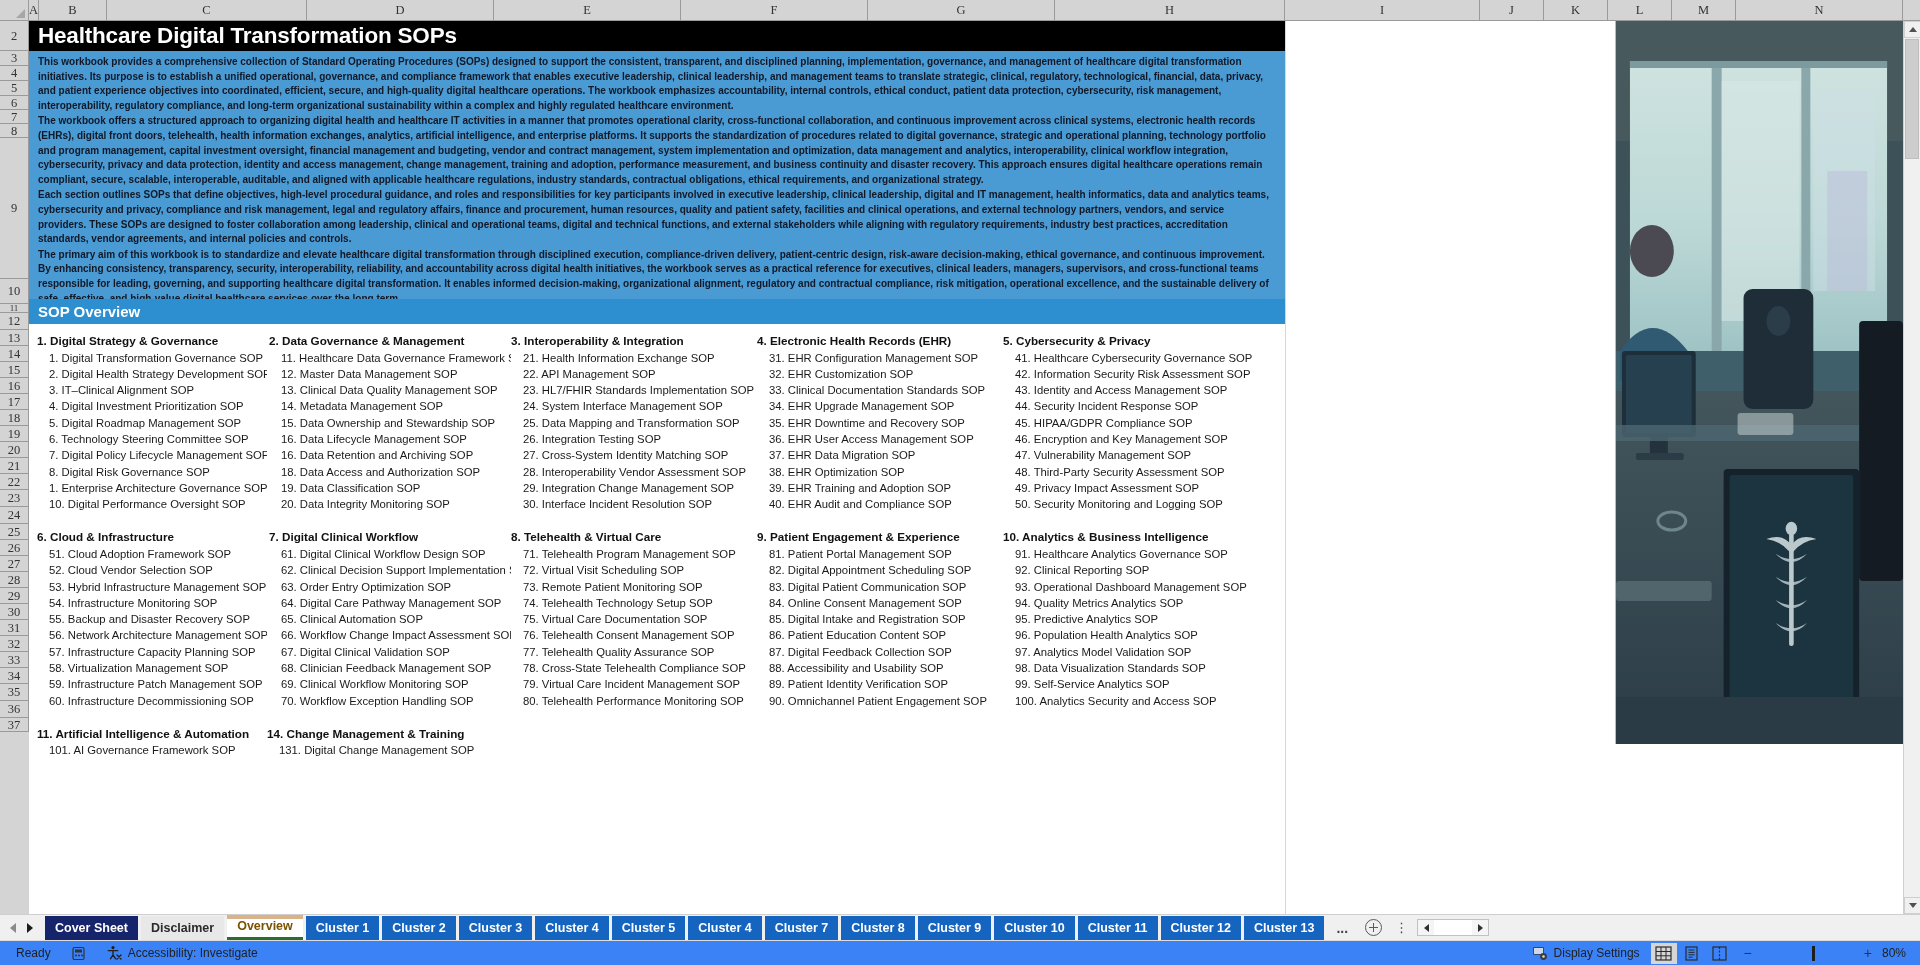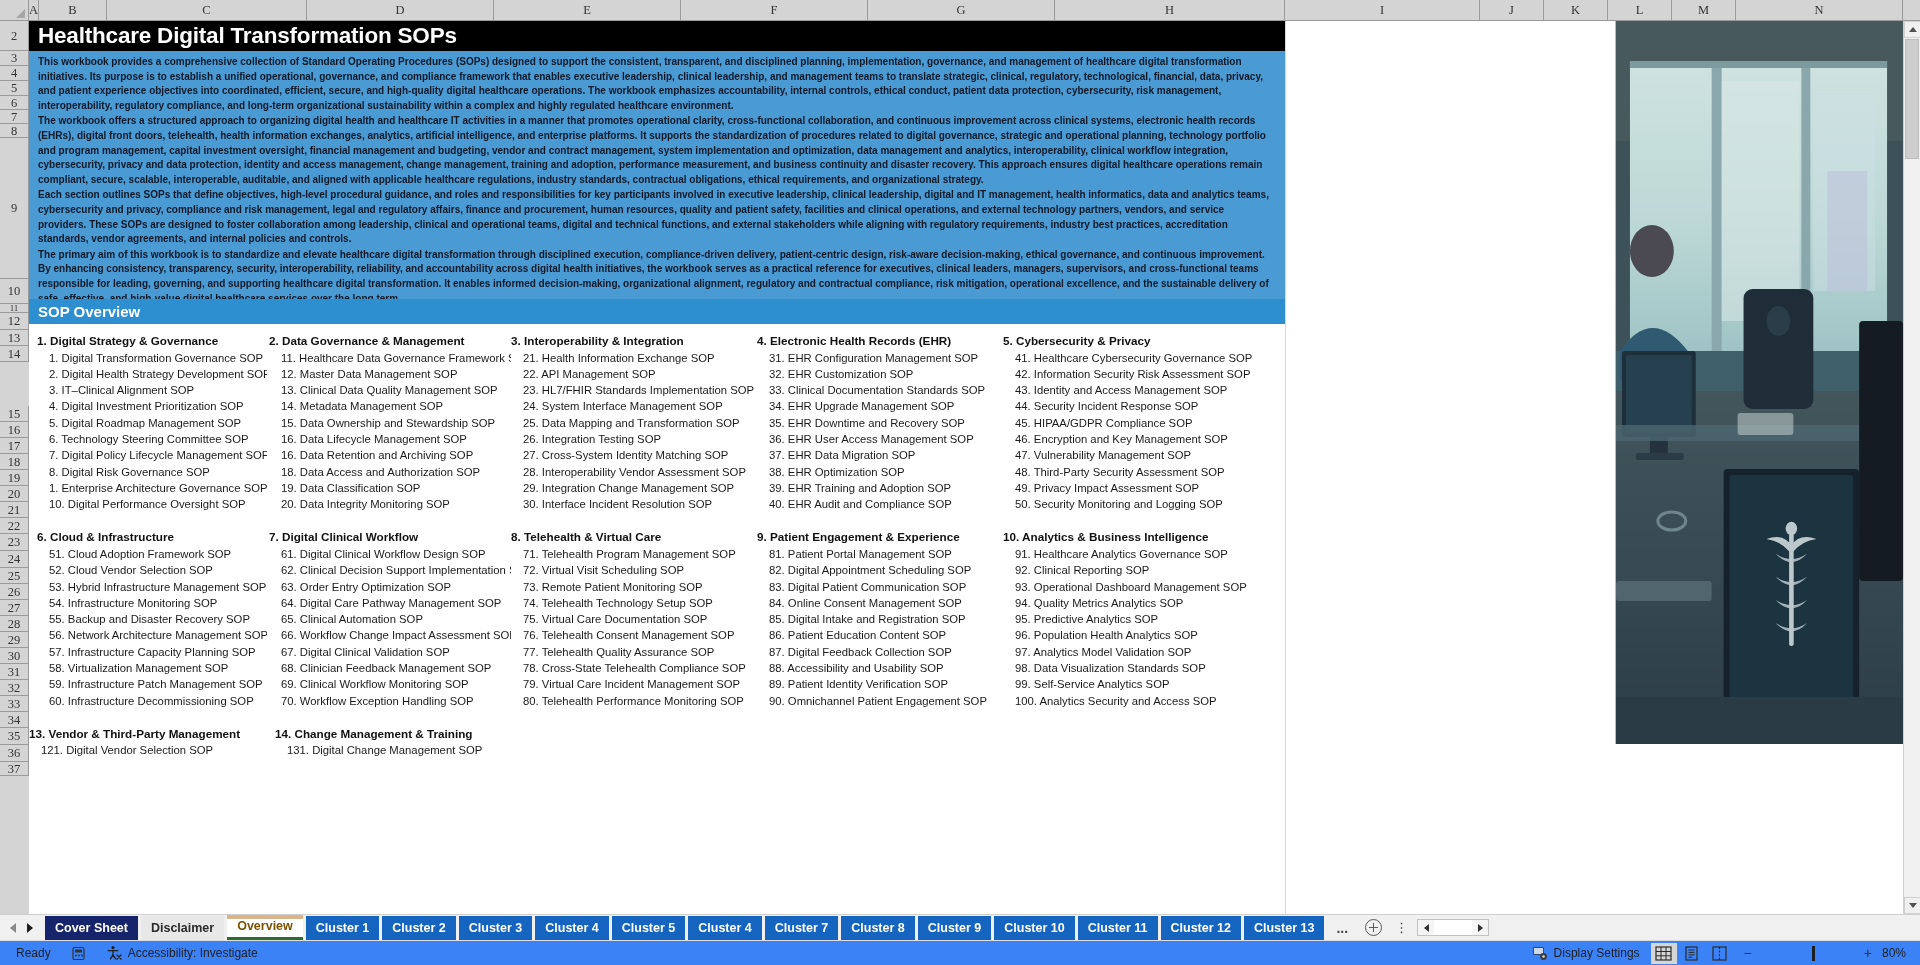--- a/index.html
+++ b/index.html
@@ -211,21 +211,21 @@
         <div class="rowhdr" style="height: 15px; line-height: 15px;">5</div>
         <div class="rowhdr" style="height: 14px; line-height: 14px;">6</div>
         <div class="rowhdr" style="height: 14px; line-height: 14px;">7</div>
         <div class="rowhdr" style="height: 14px; line-height: 14px;">8</div>
         <div class="rowhdr" style="height: 141px; line-height: 141px;">9</div>
         <div class="rowhdr" style="height: 25px; line-height: 25px;">10</div>
         <div class="rowhdr" style="height: 9px; line-height: 9px; font-size: 9px;">11</div>
         <div class="rowhdr" style="height: 17px; line-height: 17px;">12</div>
         <div class="rowhdr" style="height: 16px; line-height: 16px;">13</div>
         <div class="rowhdr" style="height: 16px; line-height: 16px;">14</div>
-        <div class="rowhdr" style="height: 16px; line-height: 16px; margin-top: 44px;">15</div>
+        <div class="rowhdr" style="height: 16px; line-height: 16px;">15</div>
         <div class="rowhdr" style="height: 16px; line-height: 16px;">16</div>
         <div class="rowhdr" style="height: 16px; line-height: 16px;">17</div>
         <div class="rowhdr" style="height: 16px; line-height: 16px;">18</div>
         <div class="rowhdr" style="height: 16px; line-height: 16px;">19</div>
         <div class="rowhdr" style="height: 16px; line-height: 16px;">20</div>
         <div class="rowhdr" style="height: 16px; line-height: 16px;">21</div>
         <div class="rowhdr" style="height: 16px; line-height: 16px;">22</div>
         <div class="rowhdr" style="height: 17px; line-height: 17px;">23</div>
         <div class="rowhdr" style="height: 17px; line-height: 17px;">24</div>
         <div class="rowhdr" style="height: 16px; line-height: 16px;">25</div>
@@ -389,23 +389,23 @@
               <div class="cat-item">95. Predictive Analytics SOP</div>
               <div class="cat-item">96. Population Health Analytics SOP</div>
               <div class="cat-item">97. Analytics Model Validation SOP</div>
               <div class="cat-item">98. Data Visualization Standards SOP</div>
               <div class="cat-item">99. Self-Service Analytics SOP</div>
               <div class="cat-item">100. Analytics Security and Access SOP</div>
             </div>
           </div>
           <div class="cat-gap"></div>
           <div class="catband">
-            <div class="catcol c2">
-              <div class="cat-title">13. Vendor &amp; Third-Party Management</div>
-              <div class="cat-item">121. Digital Vendor Selection SOP</div>
+            <div class="catcol c0">
+              <div class="cat-title">11. Artificial Intelligence &amp; Automation</div>
+              <div class="cat-item">101. AI Governance Framework SOP</div>
             </div>
             <div class="catcol c3">
               <div class="cat-title">14. Change Management &amp; Training</div>
               <div class="cat-item">131. Digital Change Management SOP</div>
             </div>
           </div>
         </div>
 
       <div class="photo">
         <svg viewBox="0 0 288 723" preserveAspectRatio="none" aria-hidden="true">

